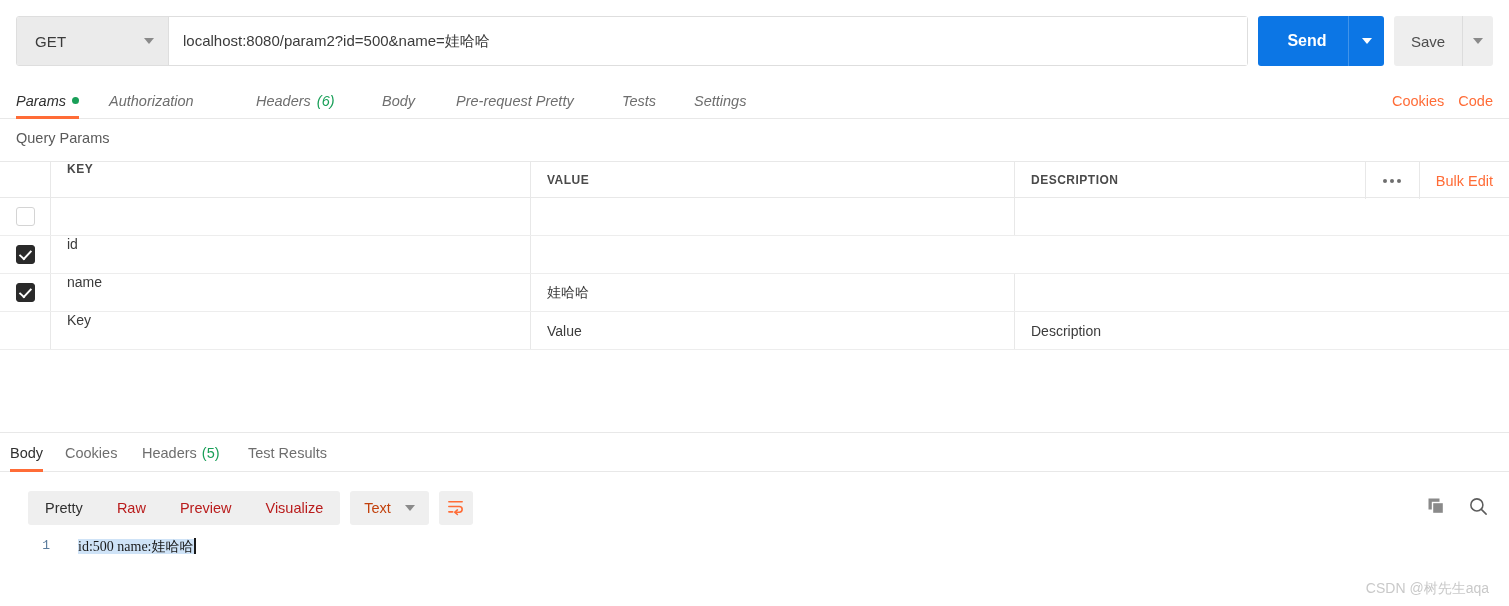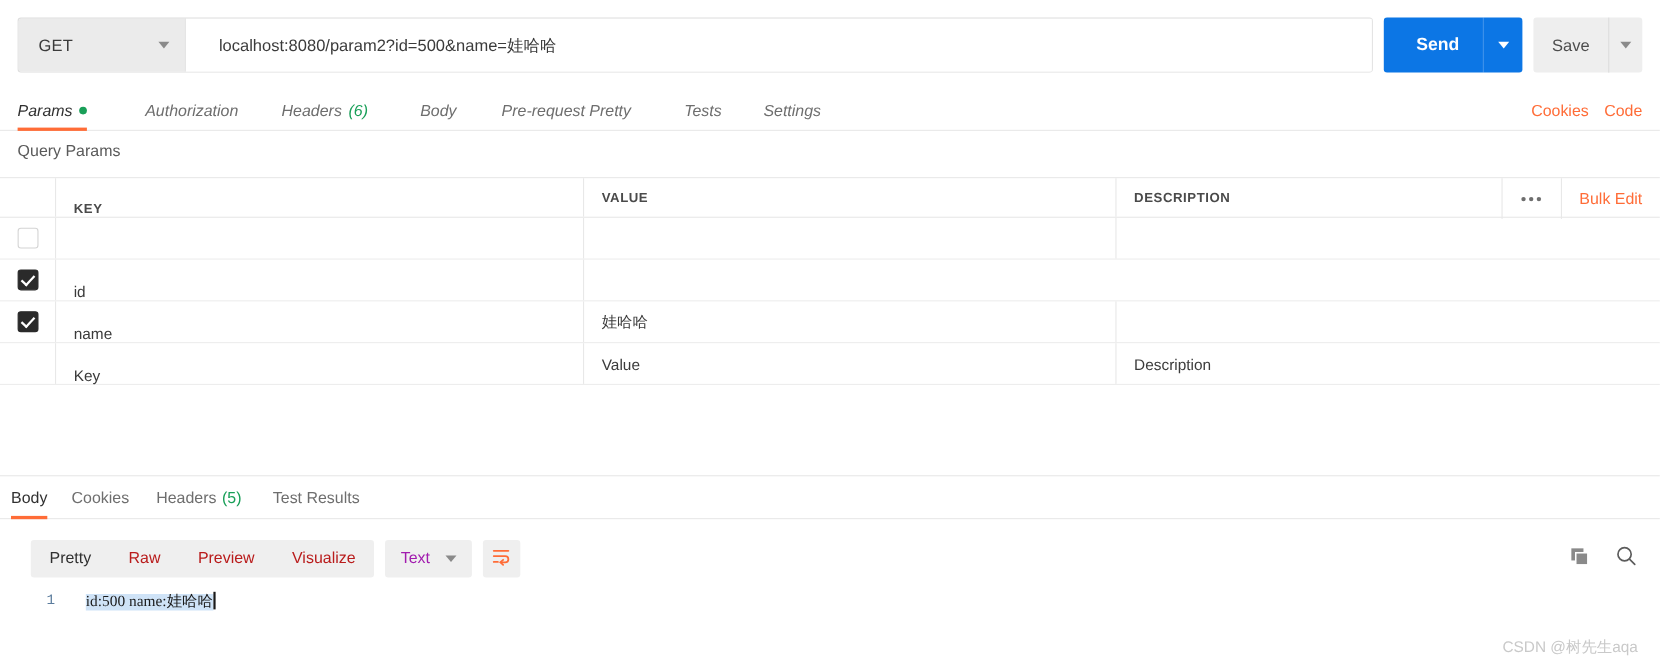--- a/index.html
+++ b/index.html
@@ -22,21 +22,21 @@
   .method-select {
     width:152px; background:#ebebeb; border-right:1px solid #dedede;
     display:flex; align-items:center; justify-content:space-between;
     padding:0 14px 0 18px; cursor:pointer; border-radius:2px 0 0 2px;
   }
   .method-label { font-size:15px; color:#3b3b3b; letter-spacing:.2px; }
   .caret { width:0; height:0; border-left:5px solid transparent;
            border-right:5px solid transparent; border-top:6px solid #8a8a8a; }
   .caret.white { border-top-color:#fff; }
   .url-input {
-    flex:1; display:flex; align-items:center; padding:0 30px;
+    flex:1; display:flex; align-items:center; padding:0 14px;
     font-size:15px; color:#3b3b3b; background:#fff; overflow:hidden; white-space:nowrap;
   }
   .send-btn {
     position:absolute; left:1258px; top:16px; width:126px; height:50px;
     background:#0c76e5; border-radius:3px; display:flex; align-items:center; cursor:pointer;
   }
   .send-label { flex:1; text-align:center; color:#fff; font-size:16px; font-weight:bold;
                 padding-left:8px; }
   .send-caret-box { width:36px; height:100%; display:flex; align-items:center;
                     justify-content:center; border-left:1px solid rgba(255,255,255,.22); }
@@ -66,21 +66,21 @@
   
   .qp-title { position:absolute; left:16px; top:130px; font-size:14.5px; color:#5a5a5a; }
 
   .ptable { position:absolute; left:0; top:161px; width:1509px; }
   .ptable-head {
     height:37px; border-top:1px solid #e8e8e8; border-bottom:1px solid #e8e8e8;
     display:flex; align-items:center; position:relative;
   }
   .cell-check { width:50px; display:flex; align-items:center; justify-content:center;
                 align-self:stretch; }
-  .cell-key   { width:480px; align-self:stretch; display:flex; align-items:flex-end;
+  .cell-key   { width:480px; align-self:stretch; display:flex; align-items:flex-start;
                 padding-left:16px; border-left:1px solid #e8e8e8; }
   .cell-val   { width:484px; align-self:stretch; display:flex; align-items:center;
                 padding-left:16px; border-left:1px solid #e8e8e8; }
   .cell-desc  { flex:1; align-self:stretch; display:flex; align-items:center;
                 padding-left:16px; border-left:1px solid #e8e8e8; }
   .colhead { font-size:12px; font-weight:bold; color:#4a4a4a; letter-spacing:.5px; }
   .head-tools { position:absolute; right:0; top:0; height:37px; display:flex;
                 align-items:center; }
   .dots-btn { width:55px; height:37px; display:flex; align-items:center;
               justify-content:center; gap:3px; border-left:1px solid #e8e8e8;
@@ -115,21 +115,21 @@
   
   .fmtbar { position:absolute; left:0; top:485px; width:1509px; height:46px;
             display:flex; align-items:center; }
   .seg { margin-left:28px; height:34px; background:#efefef; border-radius:3px;
          display:flex; align-items:center; }
   .seg-item { padding:0 17px; height:34px; display:flex; align-items:center;
               font-size:14.5px; color:#b91c1c; cursor:pointer; }
   .seg-item.active { color:#303030; }
   .type-box { margin-left:10px; height:34px; background:#efefef; border-radius:3px;
               display:flex; align-items:center; gap:14px; padding:0 14px; cursor:pointer; }
-  .type-label { font-size:14.5px; color:#a21caf; }
+  .type-label { font-size:14.5px; color:#c2410c; }
   .wrap-box { margin-left:10px; width:34px; height:34px; background:#efefef;
               border-radius:3px; display:flex; align-items:center; justify-content:center;
               cursor:pointer; }
   .icons-right { position:absolute; right:20px; top:485px; height:46px;
                  display:flex; align-items:center; gap:22px; }
 
   
   .viewer { position:absolute; left:0; top:533px; width:1509px; height:73px; background:#fff; }
   .gutter { position:absolute; left:0; top:0; width:64px; height:73px;
             font-family:"Liberation Mono", monospace; font-size:13px; color:#5b7c9d;
@@ -172,21 +172,21 @@
       </span>
     </div>
   </div>
 
   <div class="req-tabs">
     <div class="tab active" style="left:16px;">
       <span>Params</span>
       <span class="dot-green"></span>
       <span class="underline"></span>
     </div>
-    <div class="tab" style="left:132px;">
+    <div class="tab" style="left:109px;">
       <span>Authorization</span>
     </div>
     <div class="tab" style="left:256px;">
       <span>Headers</span>
       <span class="count-green">(6)</span>
     </div>
     <div class="tab" style="left:382px;">
       <span>Body</span>
     </div>
     <div class="tab" style="left:456px;">

